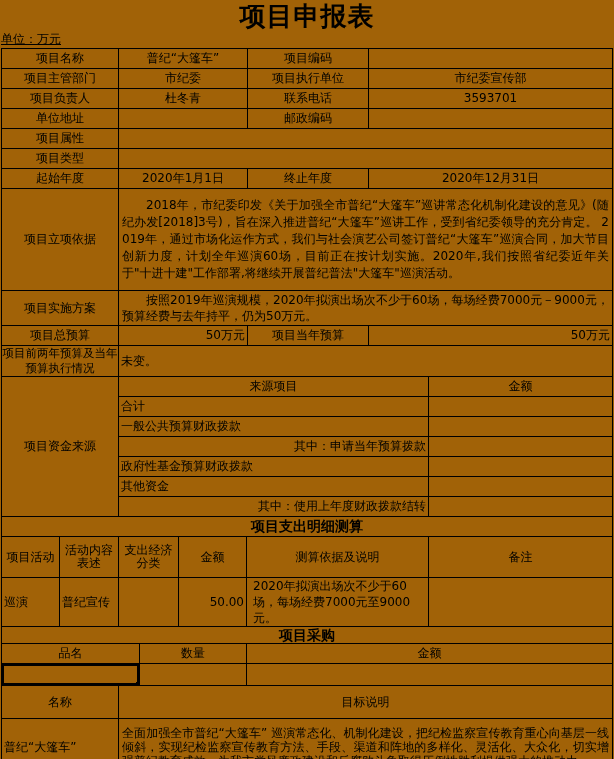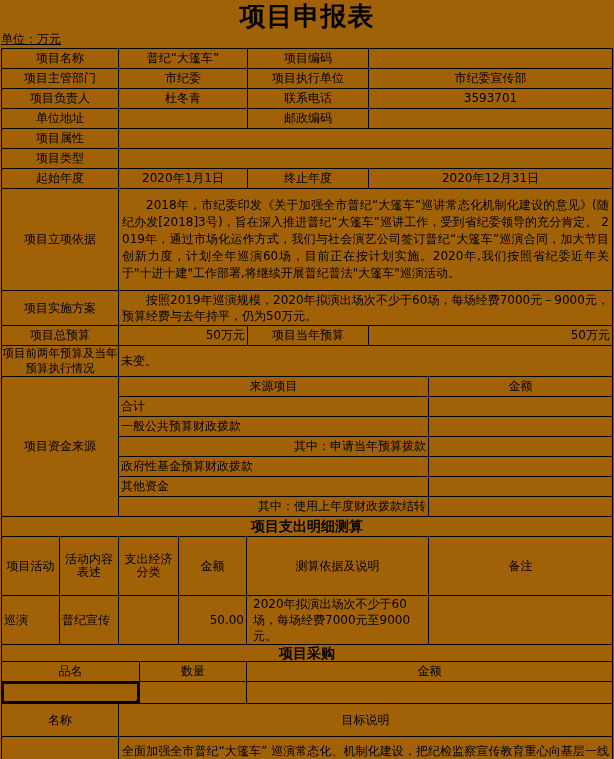--- a/index.html
+++ b/index.html
@@ -29,21 +29,21 @@
   .para{text-align:justify;line-height:17px;padding:0 3px;}
   .indent2{text-indent:24px;}
   .lh16{line-height:16px;}
   .lh14{line-height:14px;}
   .sec-title{font-weight:bold;font-size:14px;}
   .sec-title-lg{font-weight:bold;font-size:15px;}
   .rh20{height:20px;} .rh22{height:22px;}
   .rh26{height:26px;} .rh35{height:35px;} .rh102{height:102px;}
   .rh25{height:25px;} .rh19{height:17px;} .rh21{height:33px;}
   .rh57{height:57px;}
-  .hdr2line{line-height:13px;padding:16px 1px;}
+  .hdr2line{line-height:13px;padding:7px 1px;}
   .prevlab{padding:0;font-size:11.5px;line-height:15px;}
   .prevlab div{white-space:nowrap;text-align:center;}
   .fund-indent{padding-left:16px;text-align:right;}
   .sel-cell{position:relative;}
   .sel-box{position:absolute;left:0;top:0;right:0;bottom:0;border:2px solid #000;}
   .sel-handle{position:absolute;right:-2px;bottom:-2px;width:5px;height:5px;background:#000;}
 </style>
 </head>
 <body>
 

